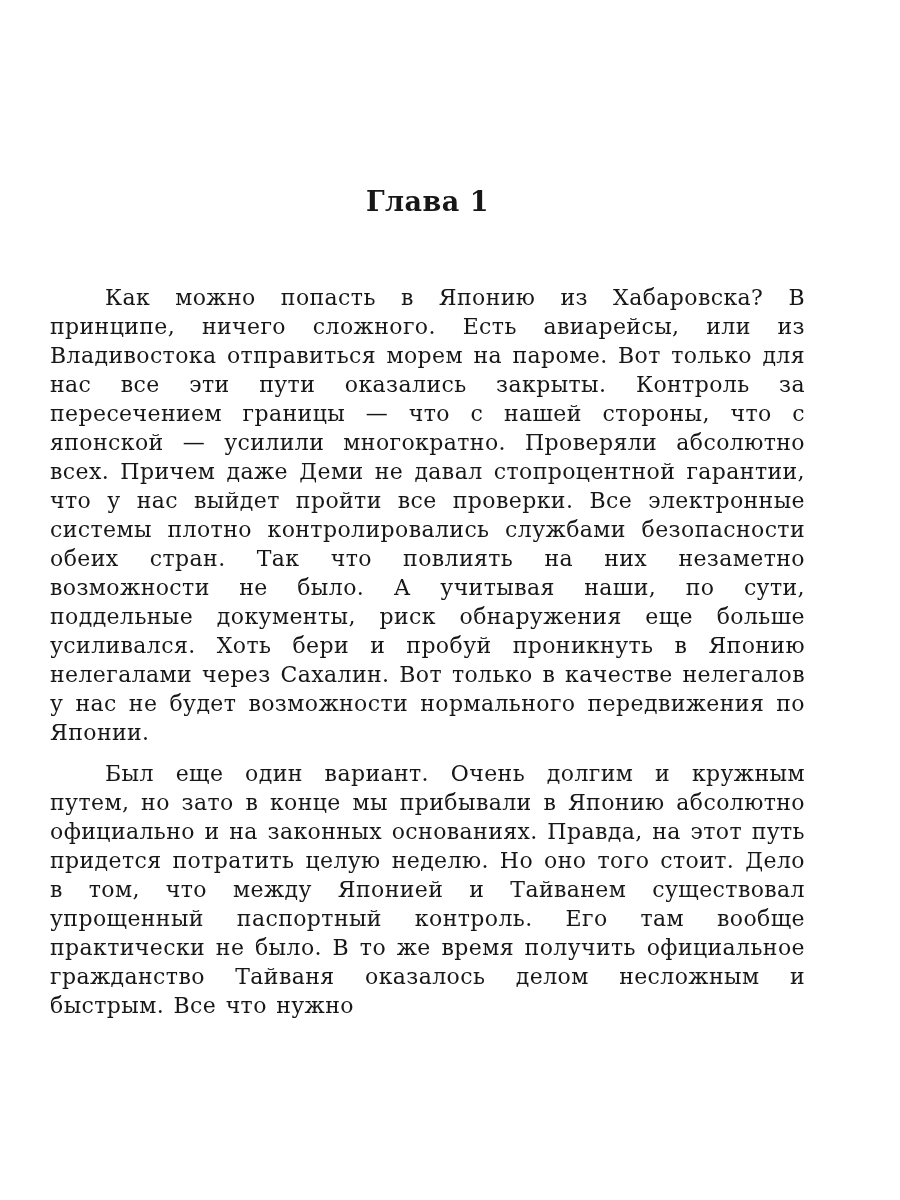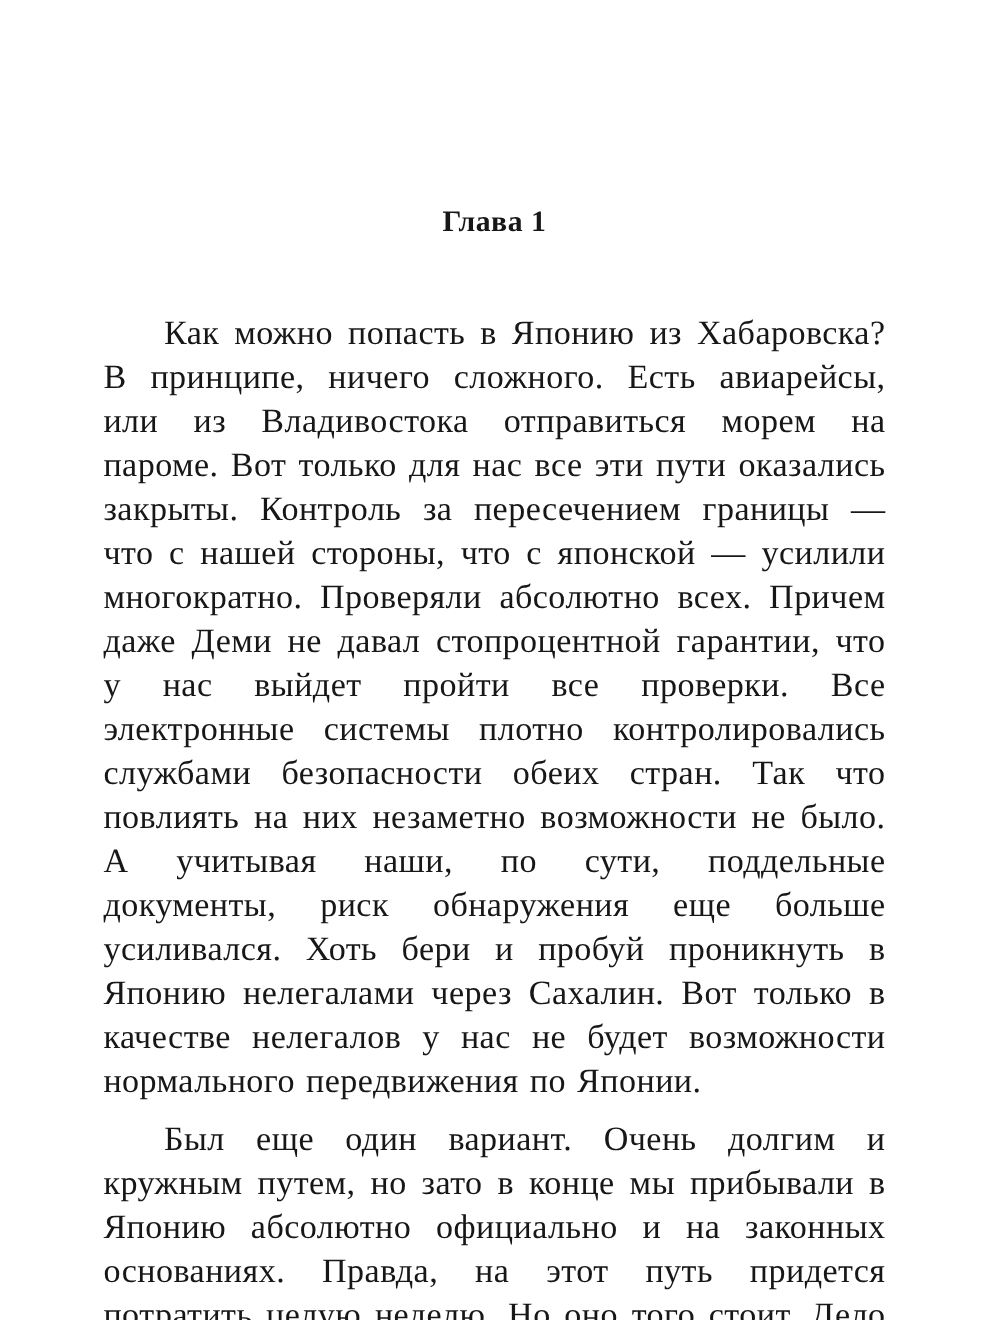--- a/index.html
+++ b/index.html
@@ -11,35 +11,34 @@
     width: 900px;
     height: 1200px;
     overflow: hidden;
     font-family: "DejaVu Serif", "Liberation Serif", serif;
     color: #171717;
   }
   .book-page {
     box-sizing: border-box;
     width: 900px;
     height: 1200px;
-    padding: 186px 95px 40px 94px;
+    padding: 186px 95px 40px 50px;
     background: #ffffff;
-    font-family: Liberation Serif, serif;
   }
   .chapter-title {
     text-align: center;
     font-size: 27px;
     font-weight: 700;
     letter-spacing: 0.5px;
     margin: 0 0 66px 0;
   }
   .body-text p {
     margin: 0 0 12px 0;
-    font-size: 31px;
-    line-height: 40px;
+    font-size: 22px;
+    line-height: 29px;
     text-align: justify;
     text-indent: 55px;
     letter-spacing: 0.4px;
     word-spacing: 2px;
     text-justify: inter-word;
     hyphens: none;
   }
   .body-text p:last-child {
     margin-bottom: 16px;
   }

